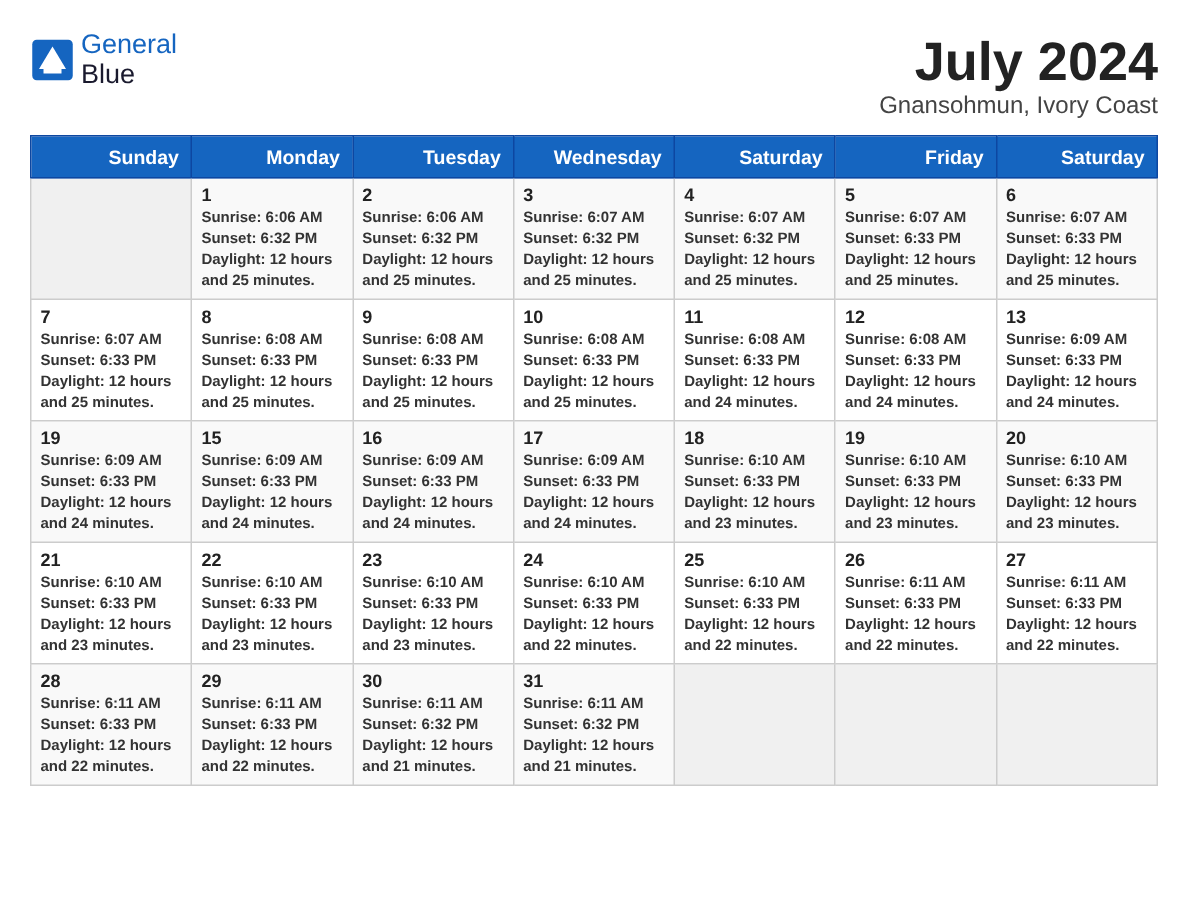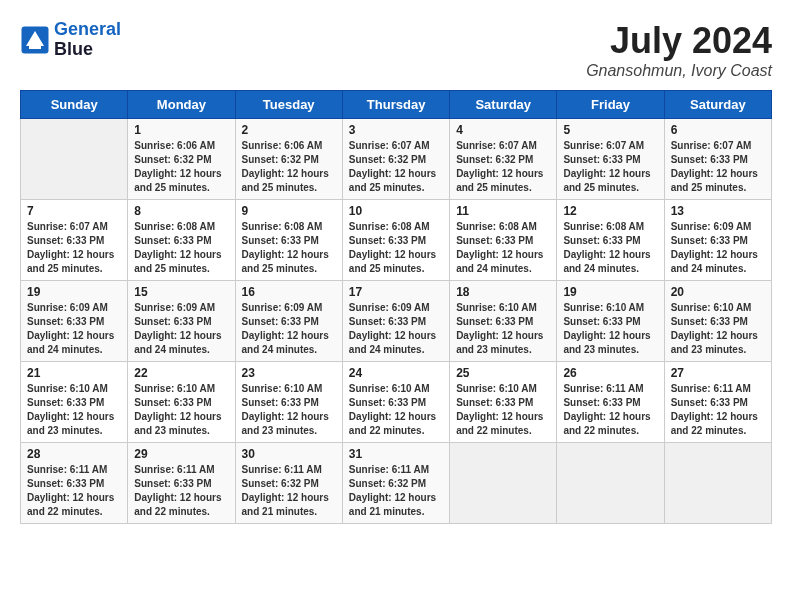--- a/index.html
+++ b/index.html
@@ -15,21 +15,21 @@
       justify-content: space-between;
       align-items: flex-start;
       margin-bottom: 10px;
     }
     .logo {
       display: flex;
       align-items: center;
     }
     .logo-text {
       font-size: 18px;
-      font-weight: bold;
+      font-weight: normal;
       color: #1a1a2e;
       line-height: 1.1;
     }
     .logo-text span {
       color: #1565c0;
     }
     .logo-icon {
       width: 30px;
       height: 30px;
       margin-right: 4px;
@@ -39,32 +39,31 @@
       margin-left: 28px;
     }
     .month-year {
       font-size: 36px;
       font-weight: bold;
       color: #222;
     }
     .location {
       font-size: 16px;
       color: #444;
-      font-style: italic;
     }
     table {
       width: 100%;
       border-collapse: collapse;
       table-layout: fixed;
     }
     thead tr th {
       background-color: #1565c0;
       color: #fff;
-      text-align: center;
-      padding: 6px 24px;
+      text-align: right;
+      padding: 6px 8px;
       font-size: 13px;
       font-weight: bold;
       border: 1px solid #0d47a1;
     }
     tbody tr td {
       border: 1px solid #ccc;
       vertical-align: top;
       padding: 4px 6px;
       font-size: 10.5px;
       color: #222;
@@ -108,21 +107,21 @@
     <div class="location">Gnansohmun, Ivory Coast</div>
   </div>
 </div>
 
 <table>
   <thead>
     <tr>
     <th>Sunday</th>
         <th>Monday</th>
         <th>Tuesday</th>
-        <th>Thursday</th>
+        <th>Wednesday</th>
         <th>Saturday</th>
         <th>Friday</th>
         <th>Saturday</th>
       </tr>
   </thead>
   <tbody id="calendar-body">
   <tr>
         <td class="empty-cell"></td>
         <td>
           <div class="day-number">1</div>

